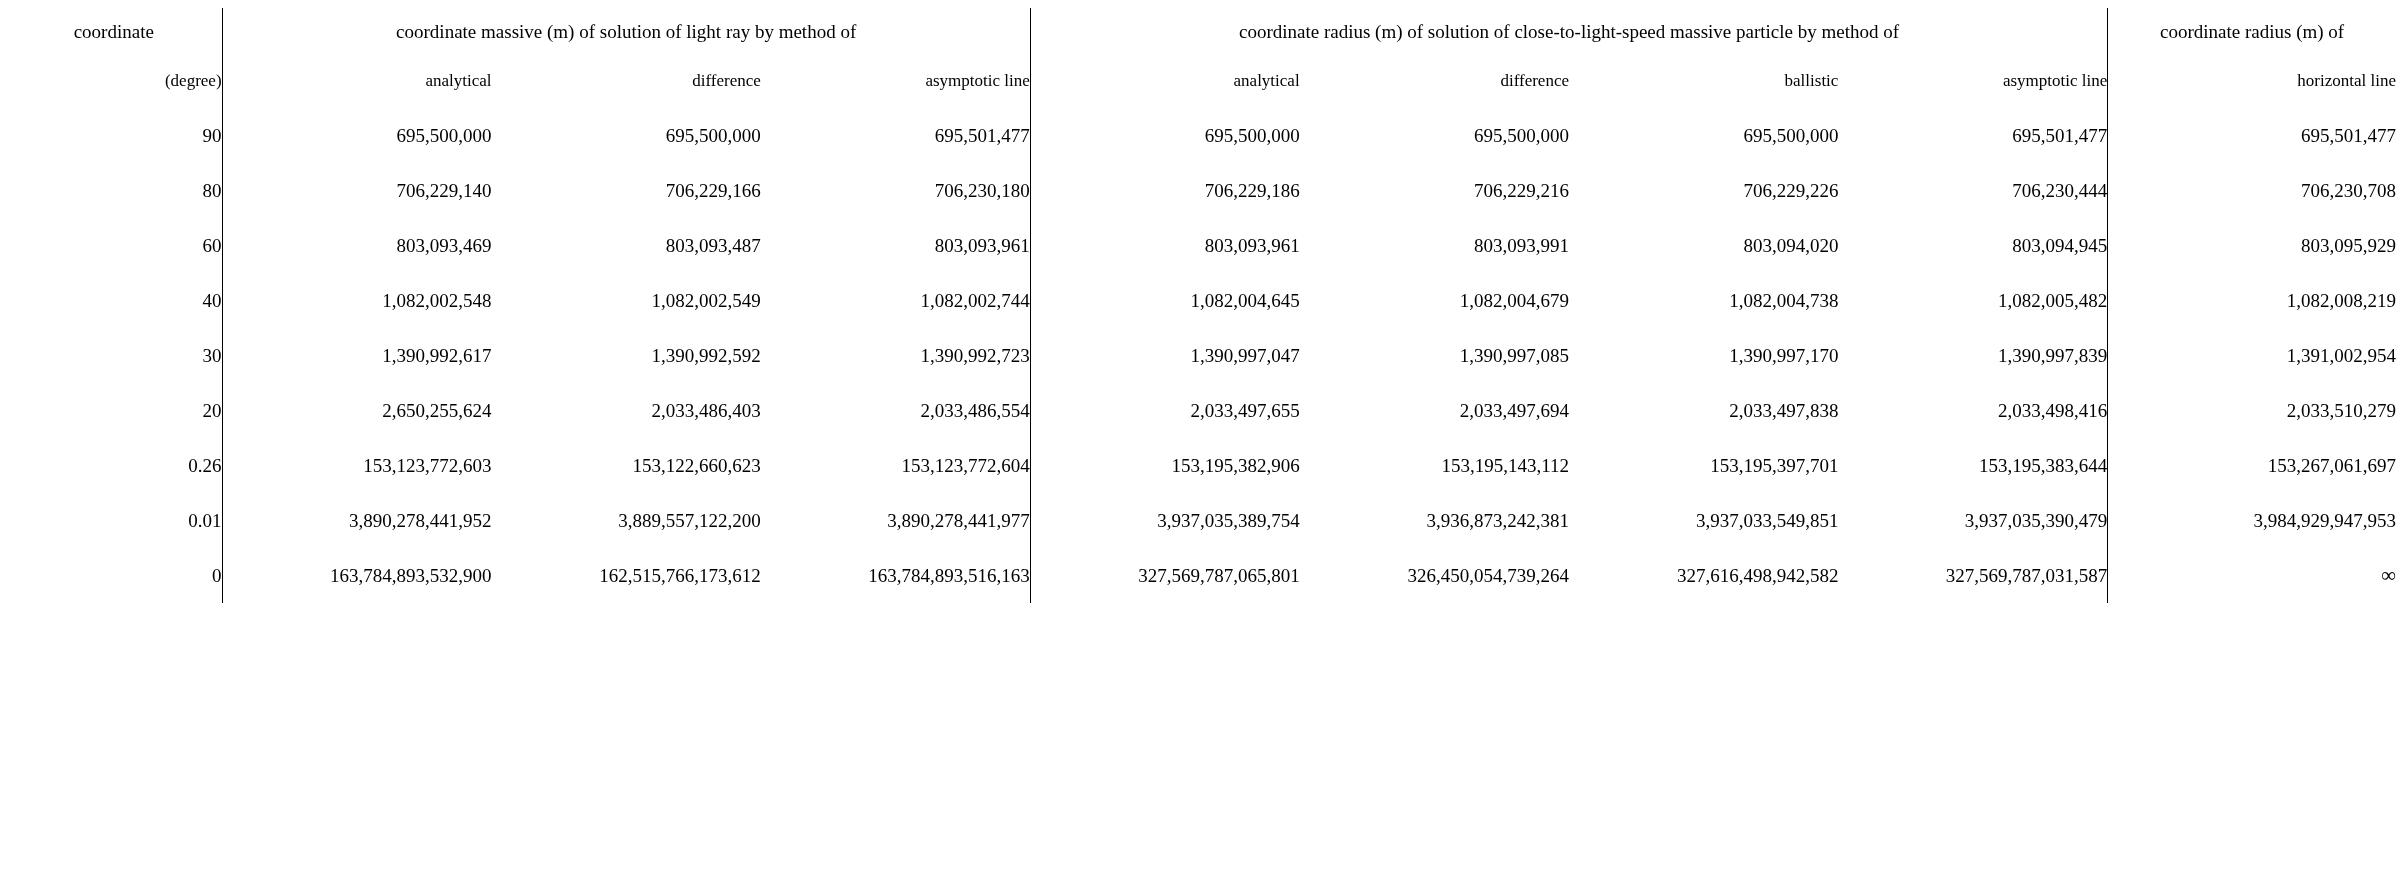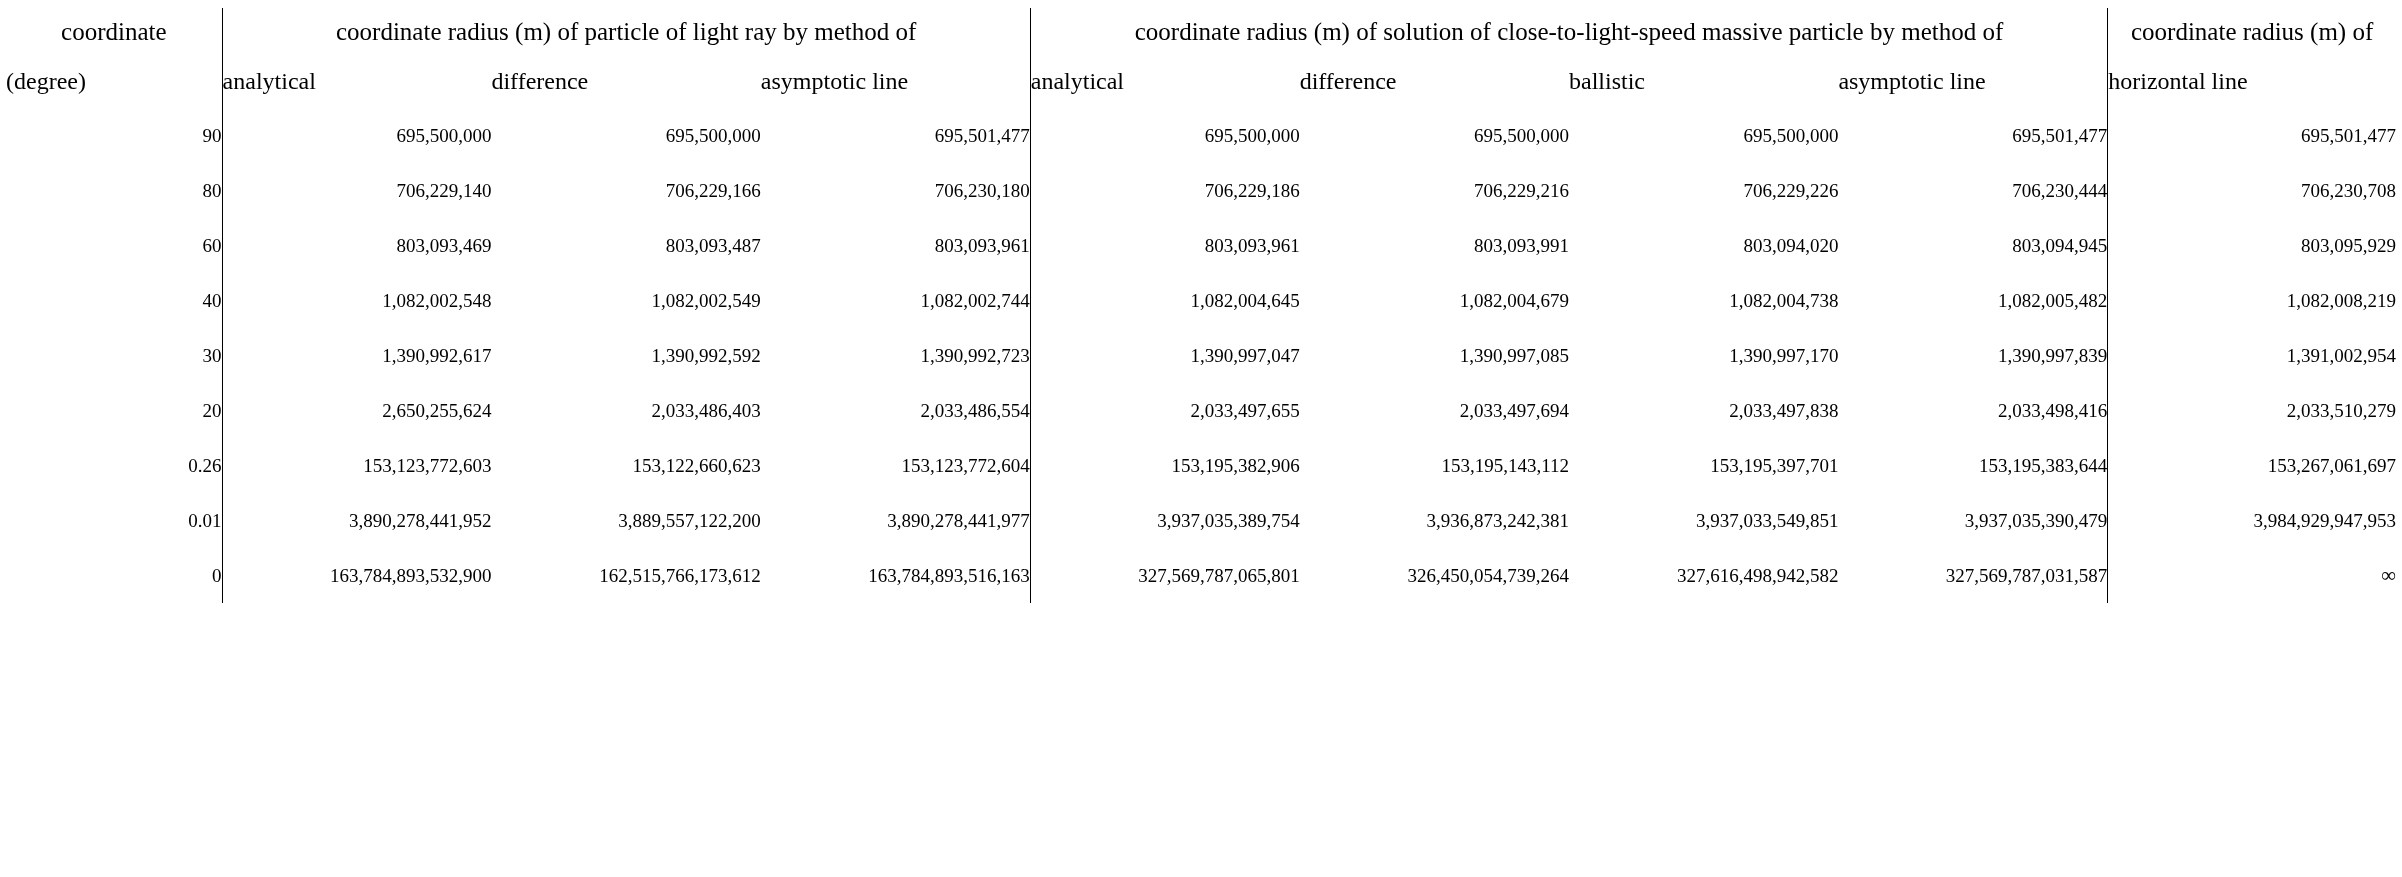--- a/index.html
+++ b/index.html
@@ -33,28 +33,28 @@
     border: none;
     padding: 0;
     font-weight: normal;
     white-space: nowrap;
   }
   
   tr.hdr-group th {
     height: 48px;
     vertical-align: middle;
     text-align: center;
-    font-size: 25px;
+    font-size: 19px;
     padding-bottom: 2px;
   }
   tr.hdr-sub th {
     height: 46px;
     vertical-align: middle;
-    text-align: left;
-    font-size: 24px;
+    text-align: right;
+    font-size: 17px;
     padding-bottom: 4px;
   }
   
   .rule-top td, .rule-top th { border-top: 2px solid #000; }
   .rule-mid td, .rule-mid th { border-bottom: 1px solid #000; }
   .rule-bottom td, .rule-bottom th { border-bottom: 2px solid #000; }
   .vsep-right { border-right: 1px solid #000 !important; }
 
   tbody td {
     height: 55px;
@@ -84,21 +84,21 @@
       <col class="col-num">
       <col class="col-num">
       <col class="col-num">
       <col class="col-num">
       <col class="col-num">
       <col class="col-last">
     </colgroup>
     <thead>
       <tr class="hdr-group rule-top">
         <th class="vsep-right">coordinate</th>
-        <th colspan="3" class="vsep-right">coordinate radius (m) of particle of light ray by method of</th>
+        <th colspan="3" class="vsep-right">coordinate massive (m) of solution of light ray by method of</th>
         <th colspan="4" class="vsep-right">coordinate radius (m) of solution of close-to-light-speed massive particle by method of</th>
         <th>coordinate radius (m) of</th>
       </tr>
       <tr class="hdr-sub rule-mid">
         <th class="vsep-right">(degree)</th>
         <th>analytical</th>
         <th>difference</th>
         <th class="vsep-right">asymptotic line</th>
         <th>analytical</th>
         <th>difference</th>

